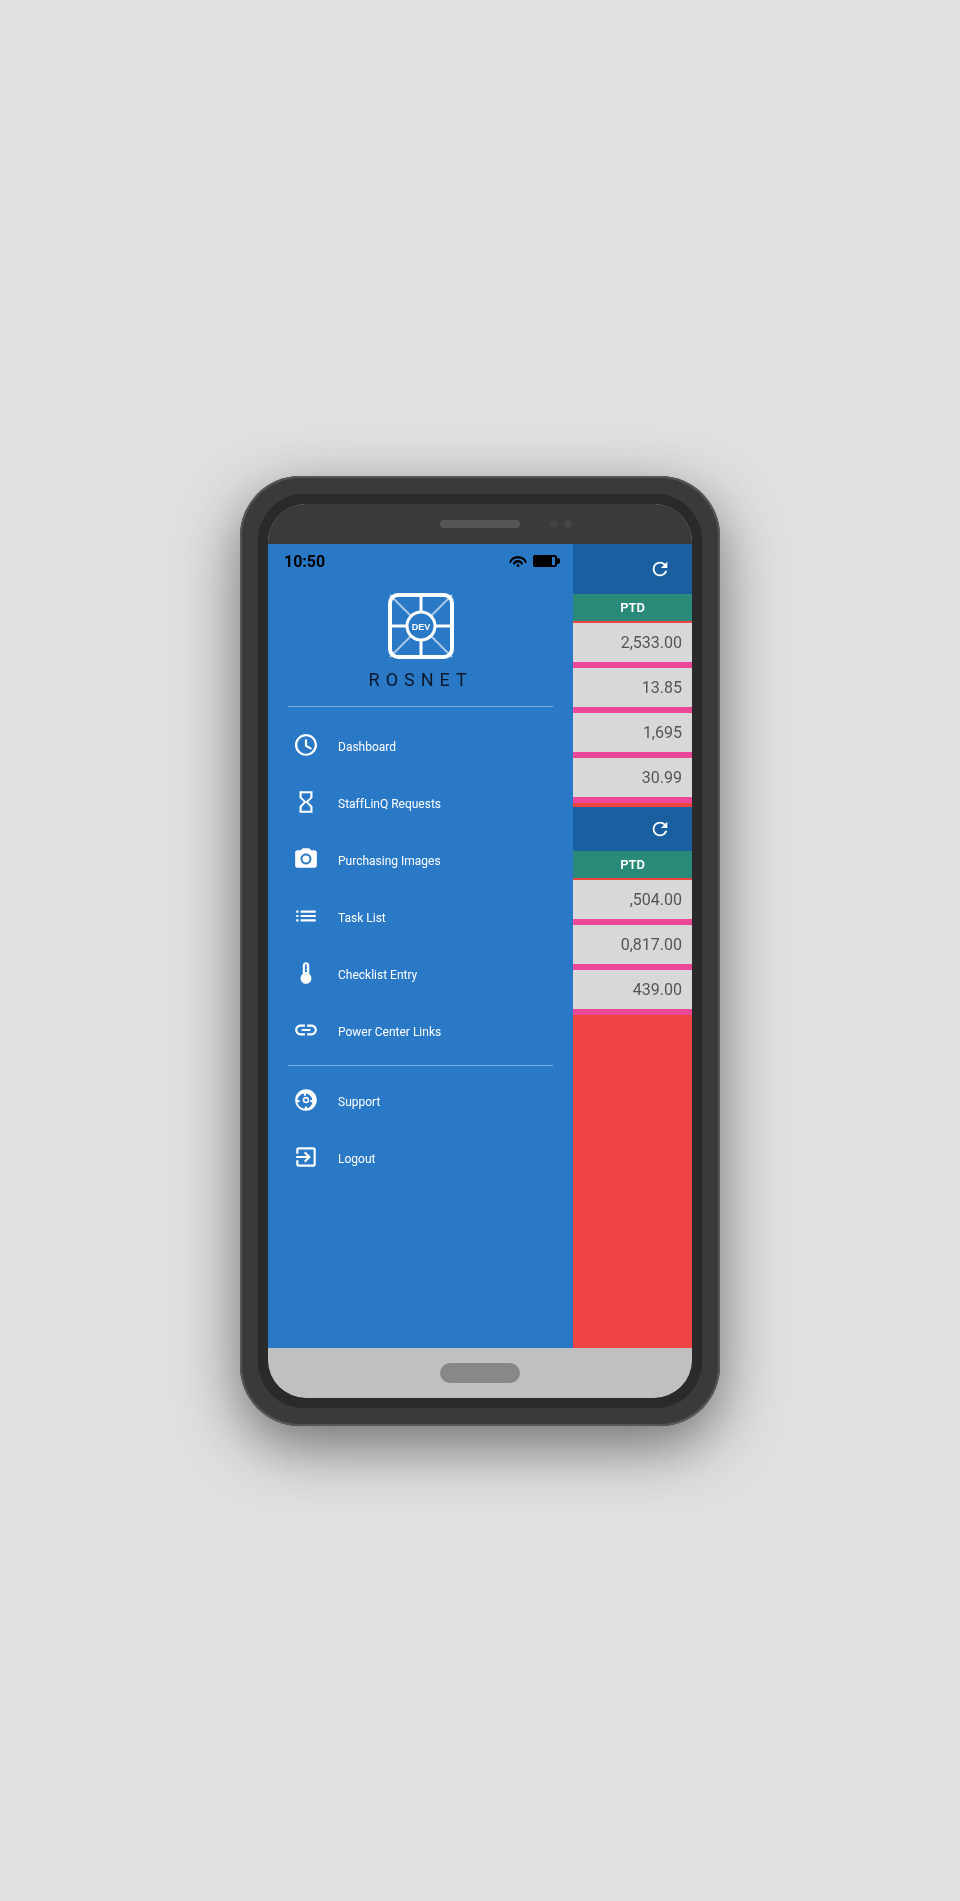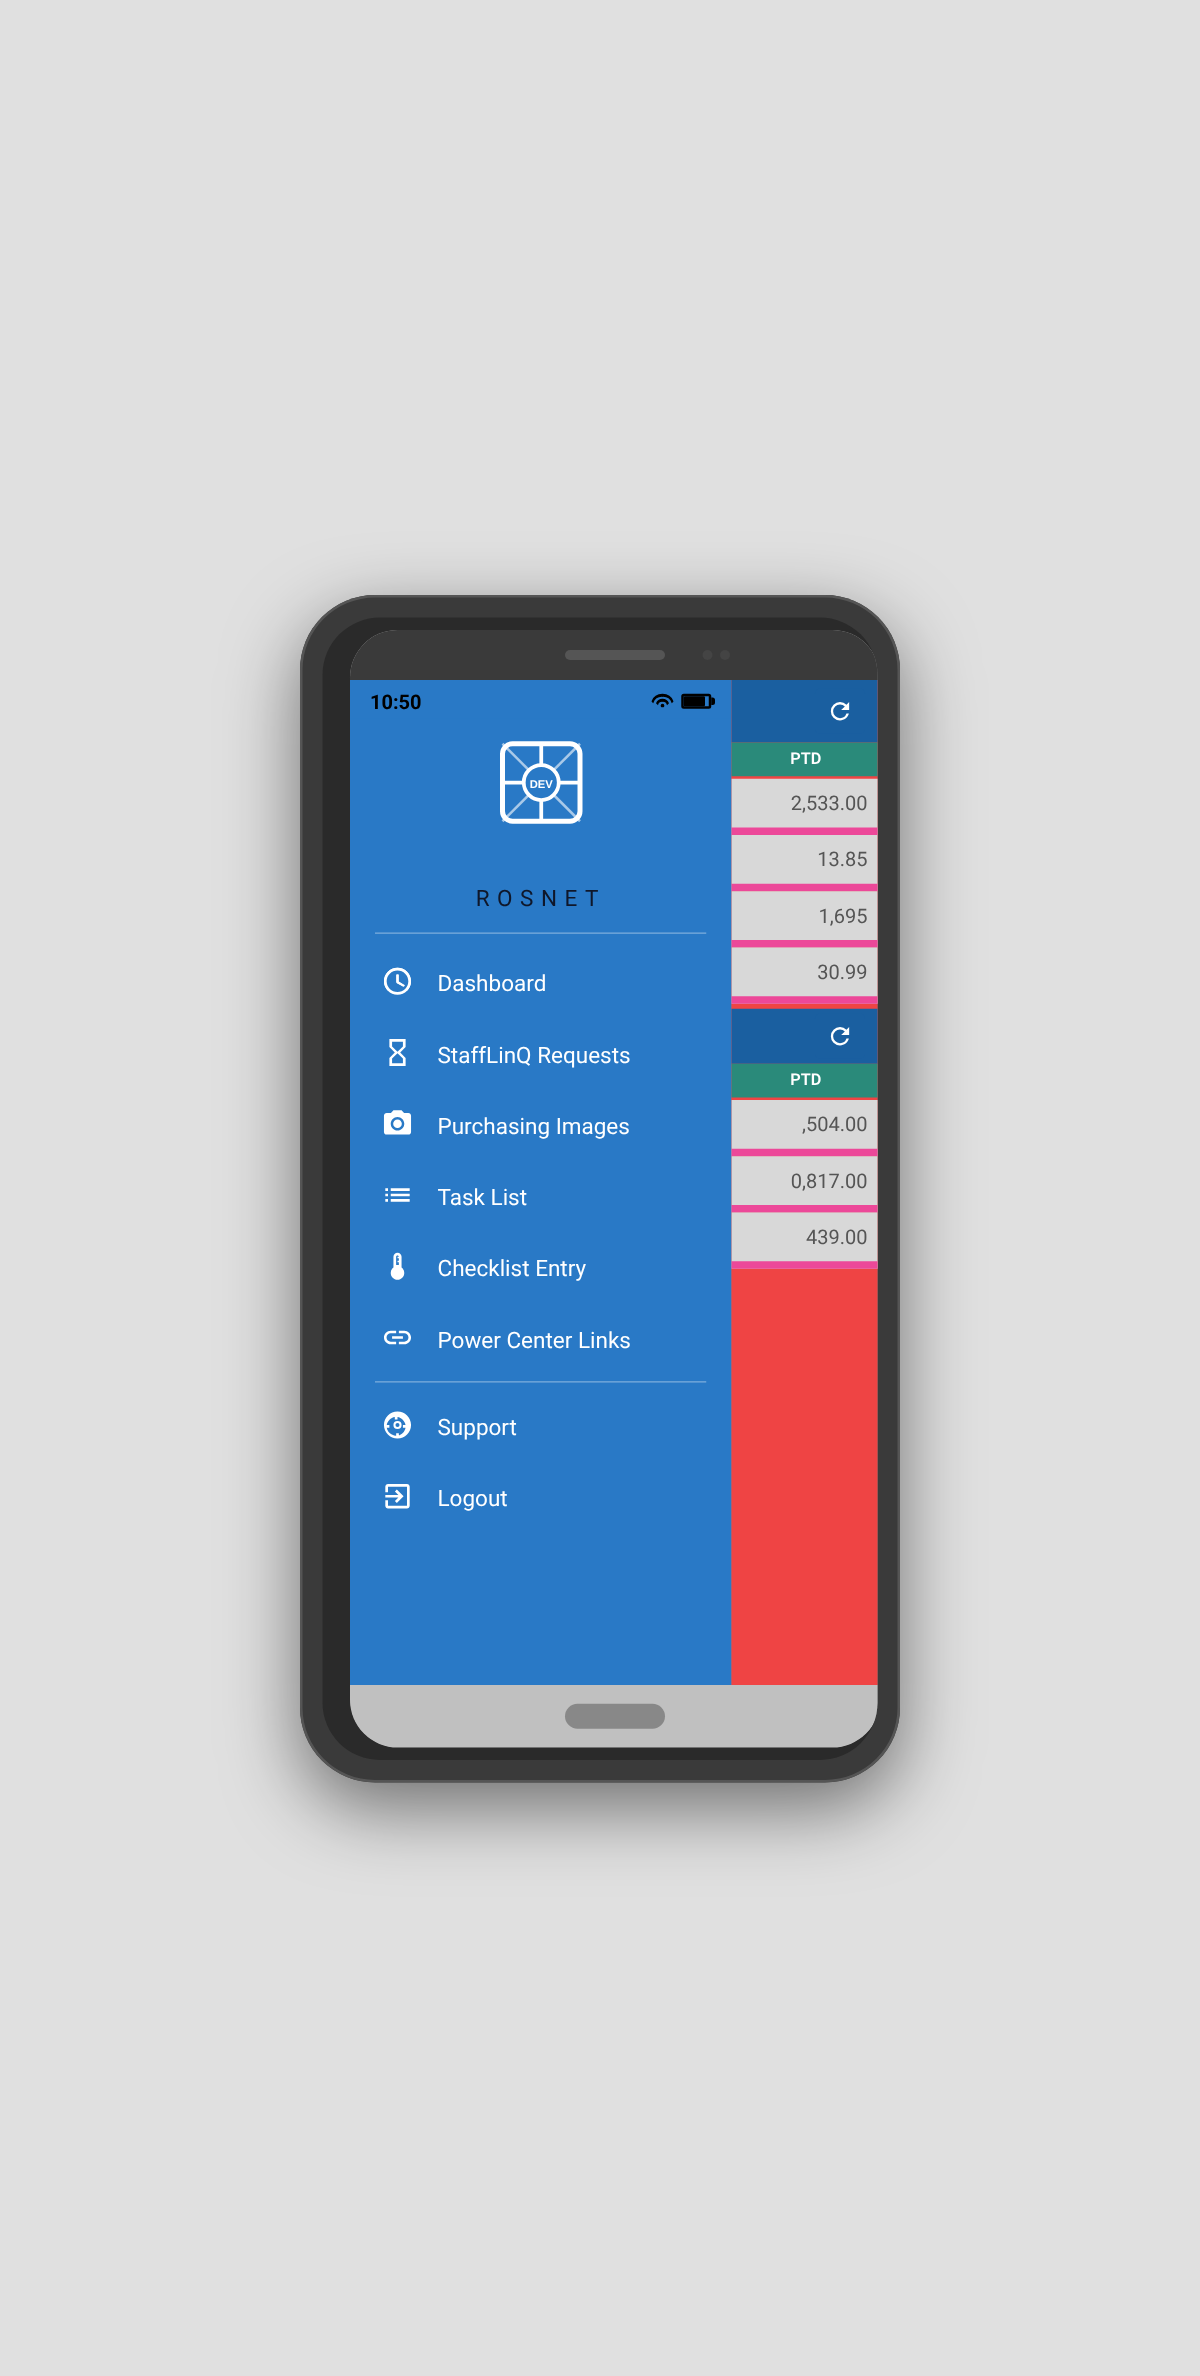--- a/index.html
+++ b/index.html
@@ -34,21 +34,20 @@
 
     .phone-screen {
       width: 100%;
       height: 100%;
       border-radius: 38px;
       overflow: hidden;
       position: relative;
       background: #888;
       display: flex;
       flex-direction: column;
-      margin-left: 12px;
     }
 
     
     .phone-top-bar {
       background: #3a3a3a;
       height: 40px;
       display: flex;
       align-items: center;
       justify-content: center;
       position: absolute;
@@ -172,21 +171,20 @@
       height: 100%;
       background: #000;
       border-radius: 1px;
     }
 
     .logo-area {
       display: flex;
       flex-direction: column;
       align-items: center;
       padding: 16px 12px 12px;
-      gap: 40px;
     }
 
     .logo-icon {
       width: 70px;
       height: 70px;
       margin-bottom: 8px;
     }
 
     .logo-text {
       color: #0f172a;
@@ -218,21 +216,21 @@
     .menu-item-icon {
       width: 28px;
       text-align: center;
       font-size: 20px;
       color: white;
       flex-shrink: 0;
     }
 
     .menu-item-label {
       color: white;
-      font-size: 18px;
+      font-size: 12px;
       font-weight: 400;
     }
 
     .menu-divider2 {
       height: 1px;
       background: rgba(255,255,255,0.4);
       margin: 4px 20px 8px;
     }
 
     

